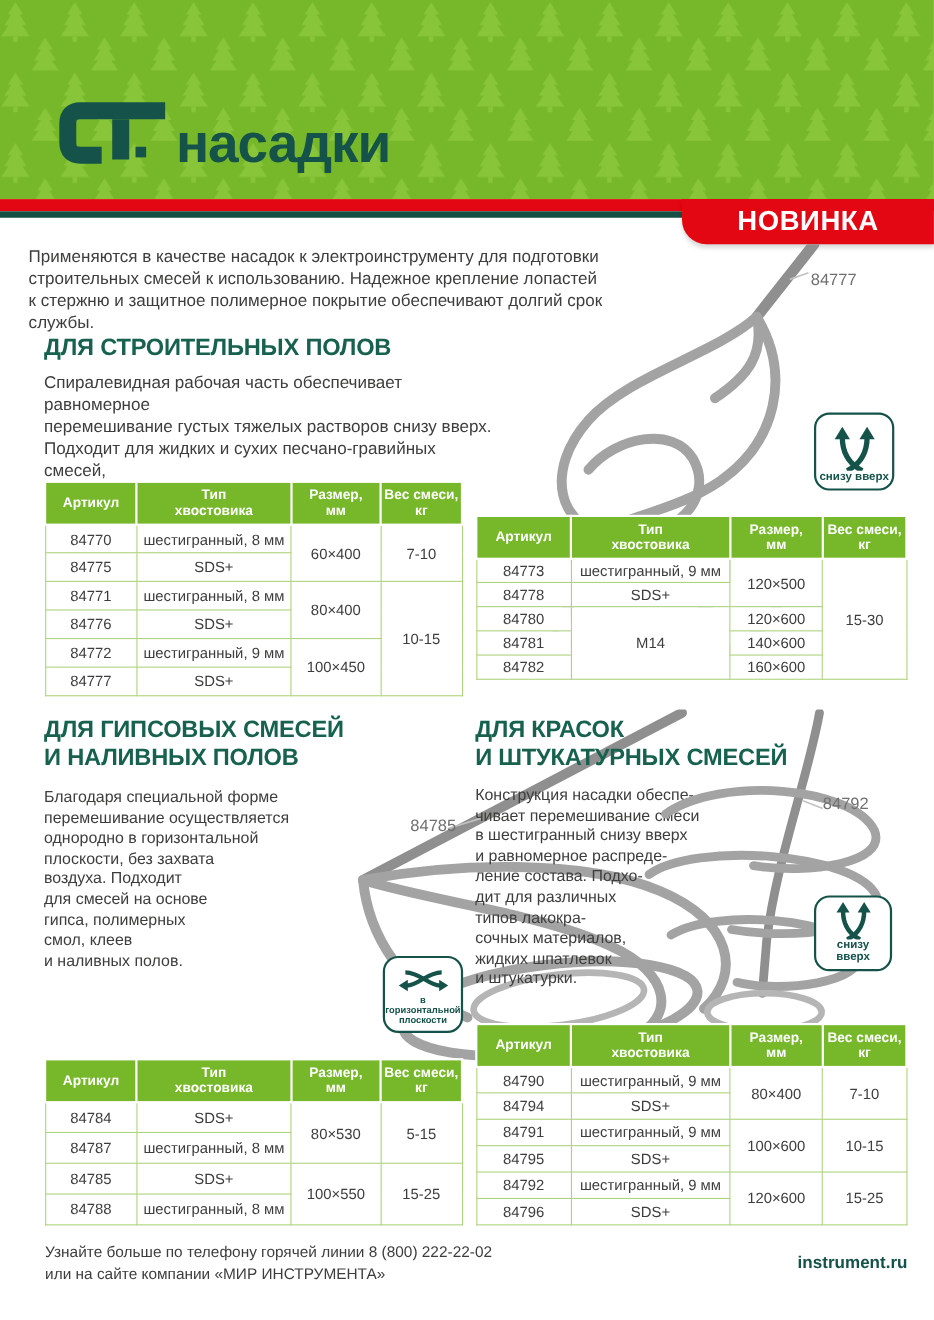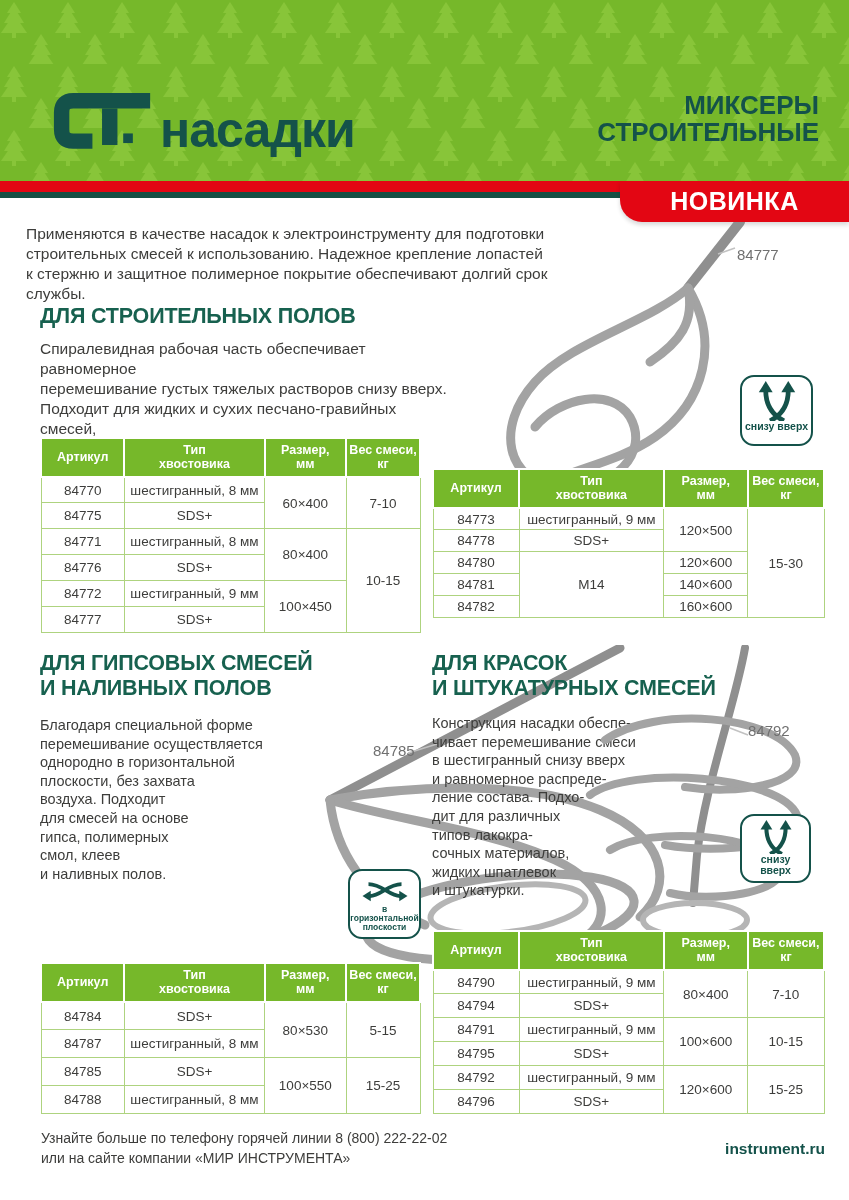--- a/index.html
+++ b/index.html
@@ -48,21 +48,21 @@
 
   
   .prod-label{font-size:15px;color:var(--gray-label);}
   .labelA{left:737px;top:246px;}
   .labelB{left:373px;top:742px;}
   .labelC{left:748px;top:722px;}
 
   
   .dir-badge{
     background:#fff;border:2.5px solid var(--dark-green);border-radius:14px;
-    display:flex;flex-direction:column;align-items:center;
+    display:flex;flex-direction:column;align-items:center;justify-content:flex-end;
     padding:4px 2px 5px;
   }
   .dir-badge .txt{color:var(--dark-green);font-weight:bold;text-align:center;}
   .badge1{left:740px;top:375px;width:73px;height:71px;}
   .badge2{left:348px;top:869px;width:73px;height:70px;}
   .badge3{left:740px;top:814px;width:71px;height:69px;}
   .badge1 .txt,.badge3 .txt{font-size:10.5px;line-height:11px;}
   .badge2 .txt{font-size:8.5px;line-height:9px;}
 
   
@@ -117,22 +117,20 @@
     </defs>
     <rect width="849" height="181" fill="url(#firs)" opacity="0.8"></rect>
   </svg>
 
   <svg class="abs logo-mark" width="102" height="70" viewBox="0 0 106 70">
     <path d="M102,16 H22 Q10,16 10,28 V46 Q10,58 22,58 H42" fill="none" stroke="#14524a" stroke-width="16"></path>
     <rect x="52" y="24" width="16" height="38" fill="#14524a"></rect>
     <rect x="74" y="50" width="10" height="10" fill="#14524a"></rect>
   </svg>
   <div class="abs brand-text">насадки</div>
-  <div class="abs main-title pre">МИКСЕРЫ
-СТРОИТЕЛЬНЫЕ</div>
 
   <div class="abs red-stripe"></div>
   <div class="abs teal-stripe"></div>
   <div class="abs novinka">НОВИНКА</div>
 
   <div class="abs intro pre">Применяются в качестве насадок к электроинструменту для подготовки
 строительных смесей к использованию. Надежное крепление лопастей
 к стержню и защитное полимерное покрытие обеспечивают долгий срок службы.</div>
 
   <div class="abs sec-title sec1-title">ДЛЯ СТРОИТЕЛЬНЫХ ПОЛОВ</div>

